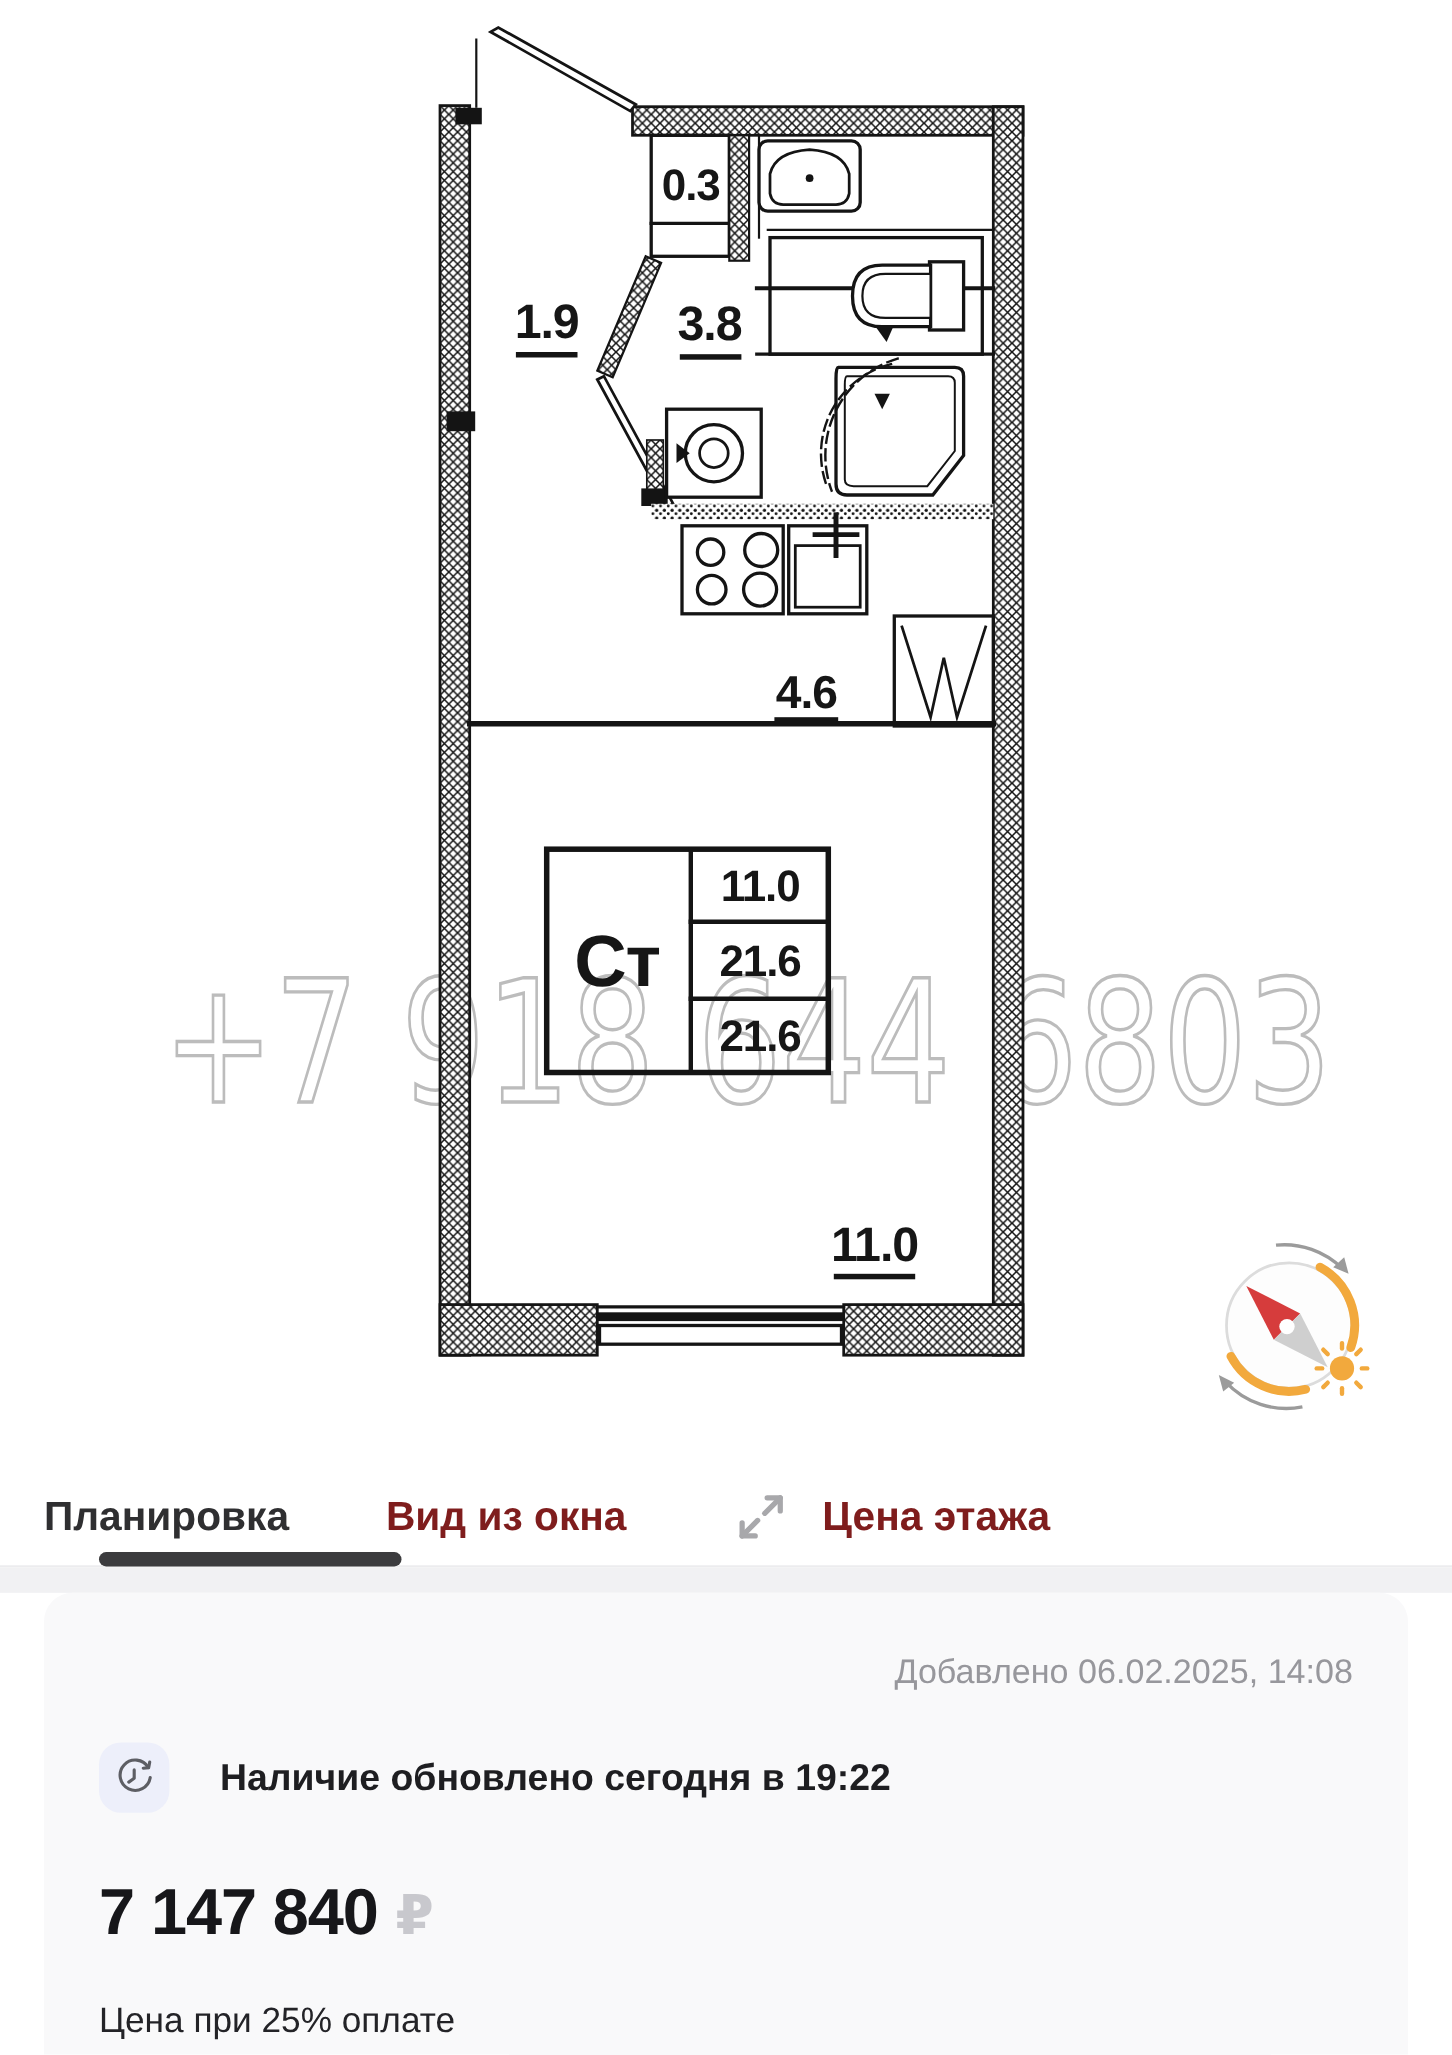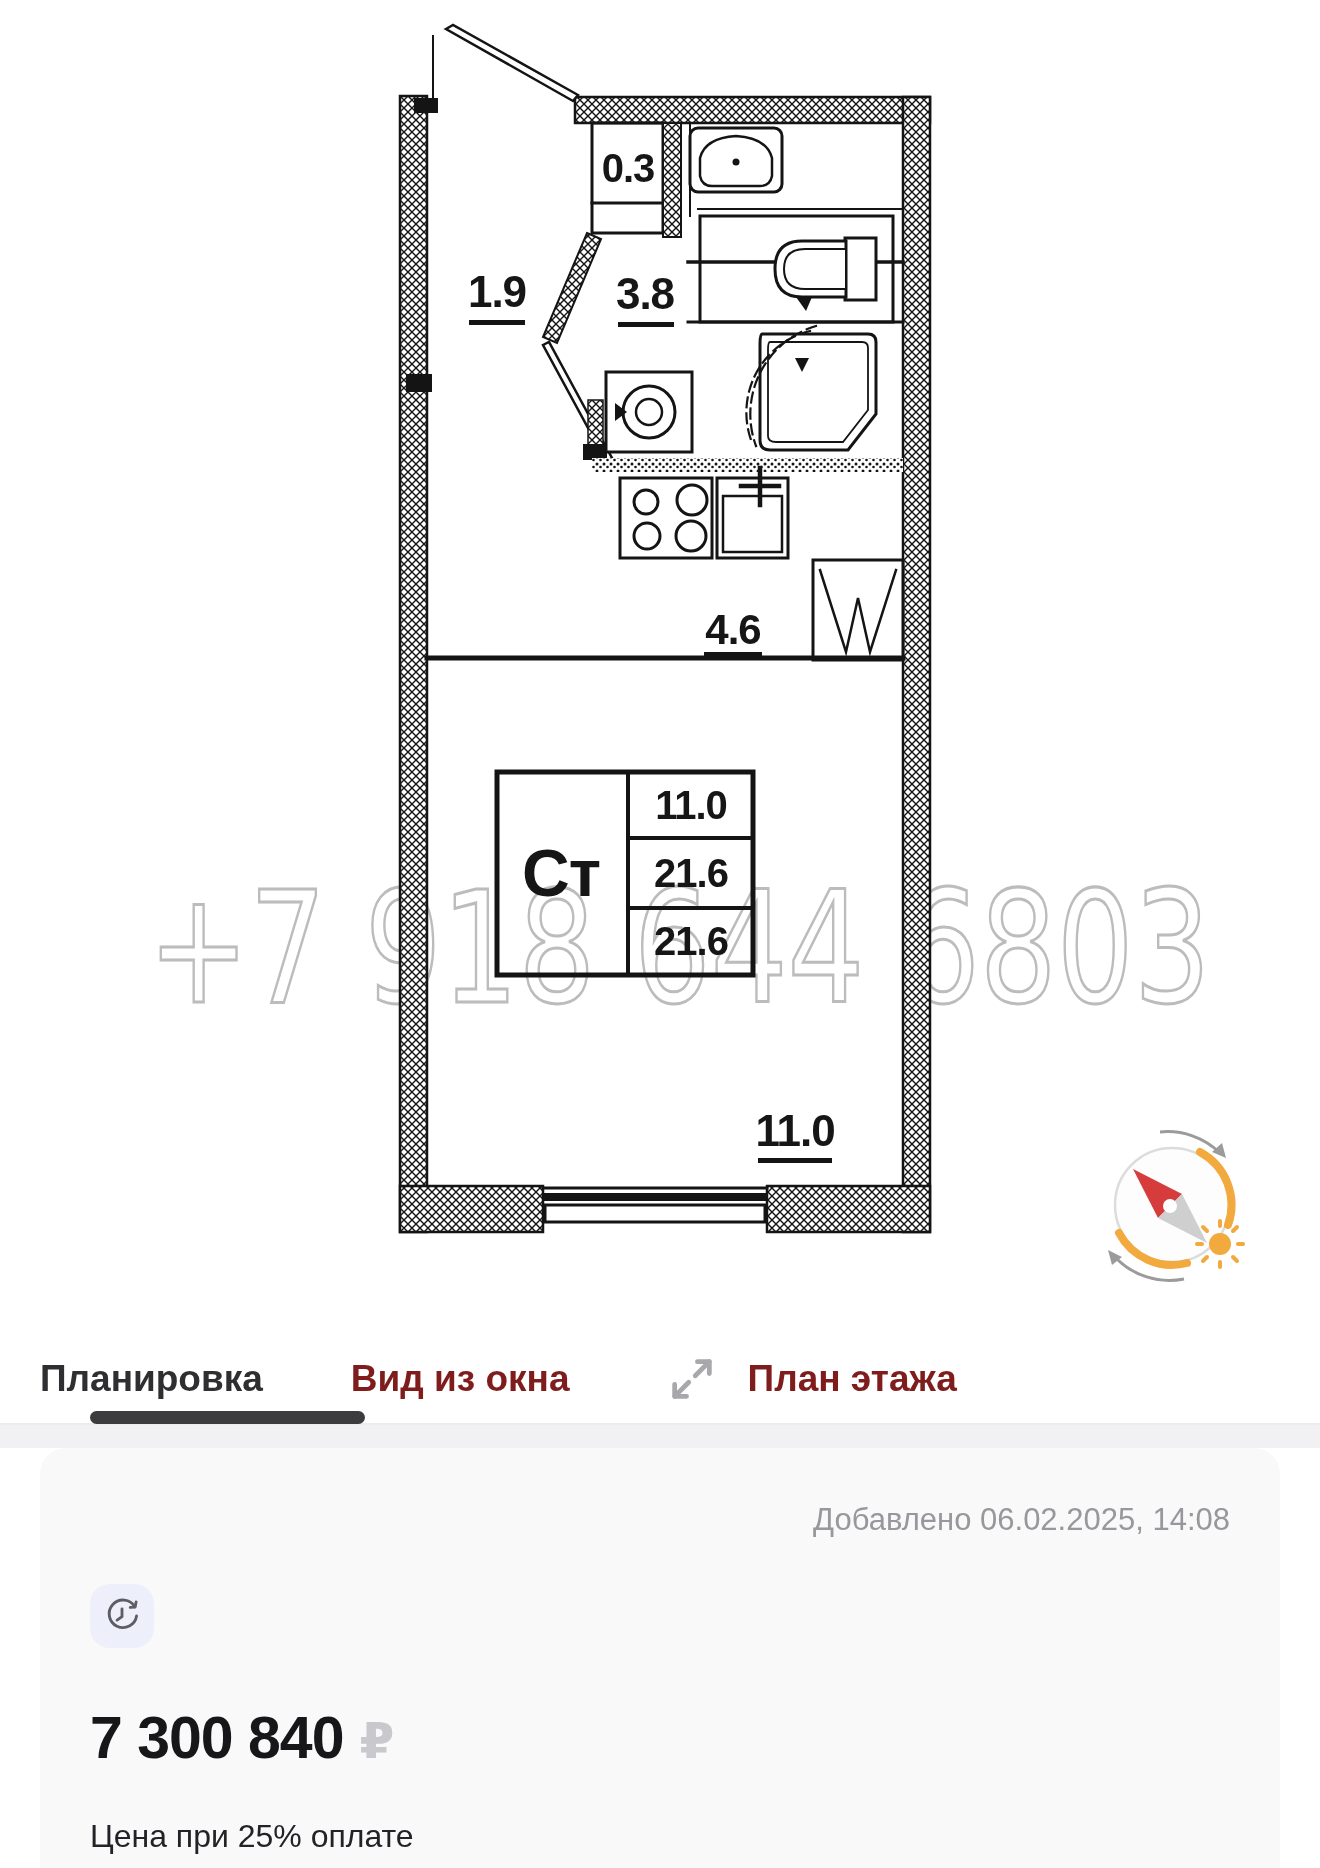--- a/index.html
+++ b/index.html
@@ -221,41 +221,42 @@
     <div class="tab tab-window">
       <span>Вид из окна</span>
     </div>
     <div class="tab tab-floor">
       <svg class="expand-icon" viewBox="0 0 24 24" fill="none" stroke="#a8a8ab" stroke-width="2.2" stroke-linecap="round" stroke-linejoin="round">
         <path d="M14.5 4 H20 V9.5"></path>
         <path d="M20 4 L13.5 10.5"></path>
         <path d="M9.5 20 H4 V14.5"></path>
         <path d="M4 20 L10.5 13.5"></path>
       </svg>
-      <span>План этажа</span>
+      <span>Цена этажа</span>
     </div>
     <span class="active-underline"></span>
   </nav>
 
   <div class="card-strip"></div>
 
   <section class="card">
     <div class="added">Добавлено 06.02.2025, 14:08</div>
 
     <div class="avail-row">
       <span class="clock-bg">
         <svg viewBox="0 0 24 24" fill="none" stroke="#5d5e64" stroke-width="1.8" stroke-linecap="round" stroke-linejoin="round">
           <path d="M20.1 6.2 A 8.7 8.7 0 1 0 21.2 12"></path>
           <polyline points="20.9,3.1 20.3,6.3 17.2,6.6"></polyline>
           <path d="M12 7.6 V12.4 L8.9 14.6"></path>
         </svg>
       </span>
+      <span class="avail-text">Наличие обновлено сегодня в 19:22</span>
     </div>
 
     <div class="price-row">
-      <span class="price-value">7 300 840</span>
+      <span class="price-value">7 147 840</span>
       <span class="price-currency">₽</span>
     </div>
 
     <div class="price-note">Цена при 25% оплате</div>
   </section>
 
 </div>
 
 </body></html>

